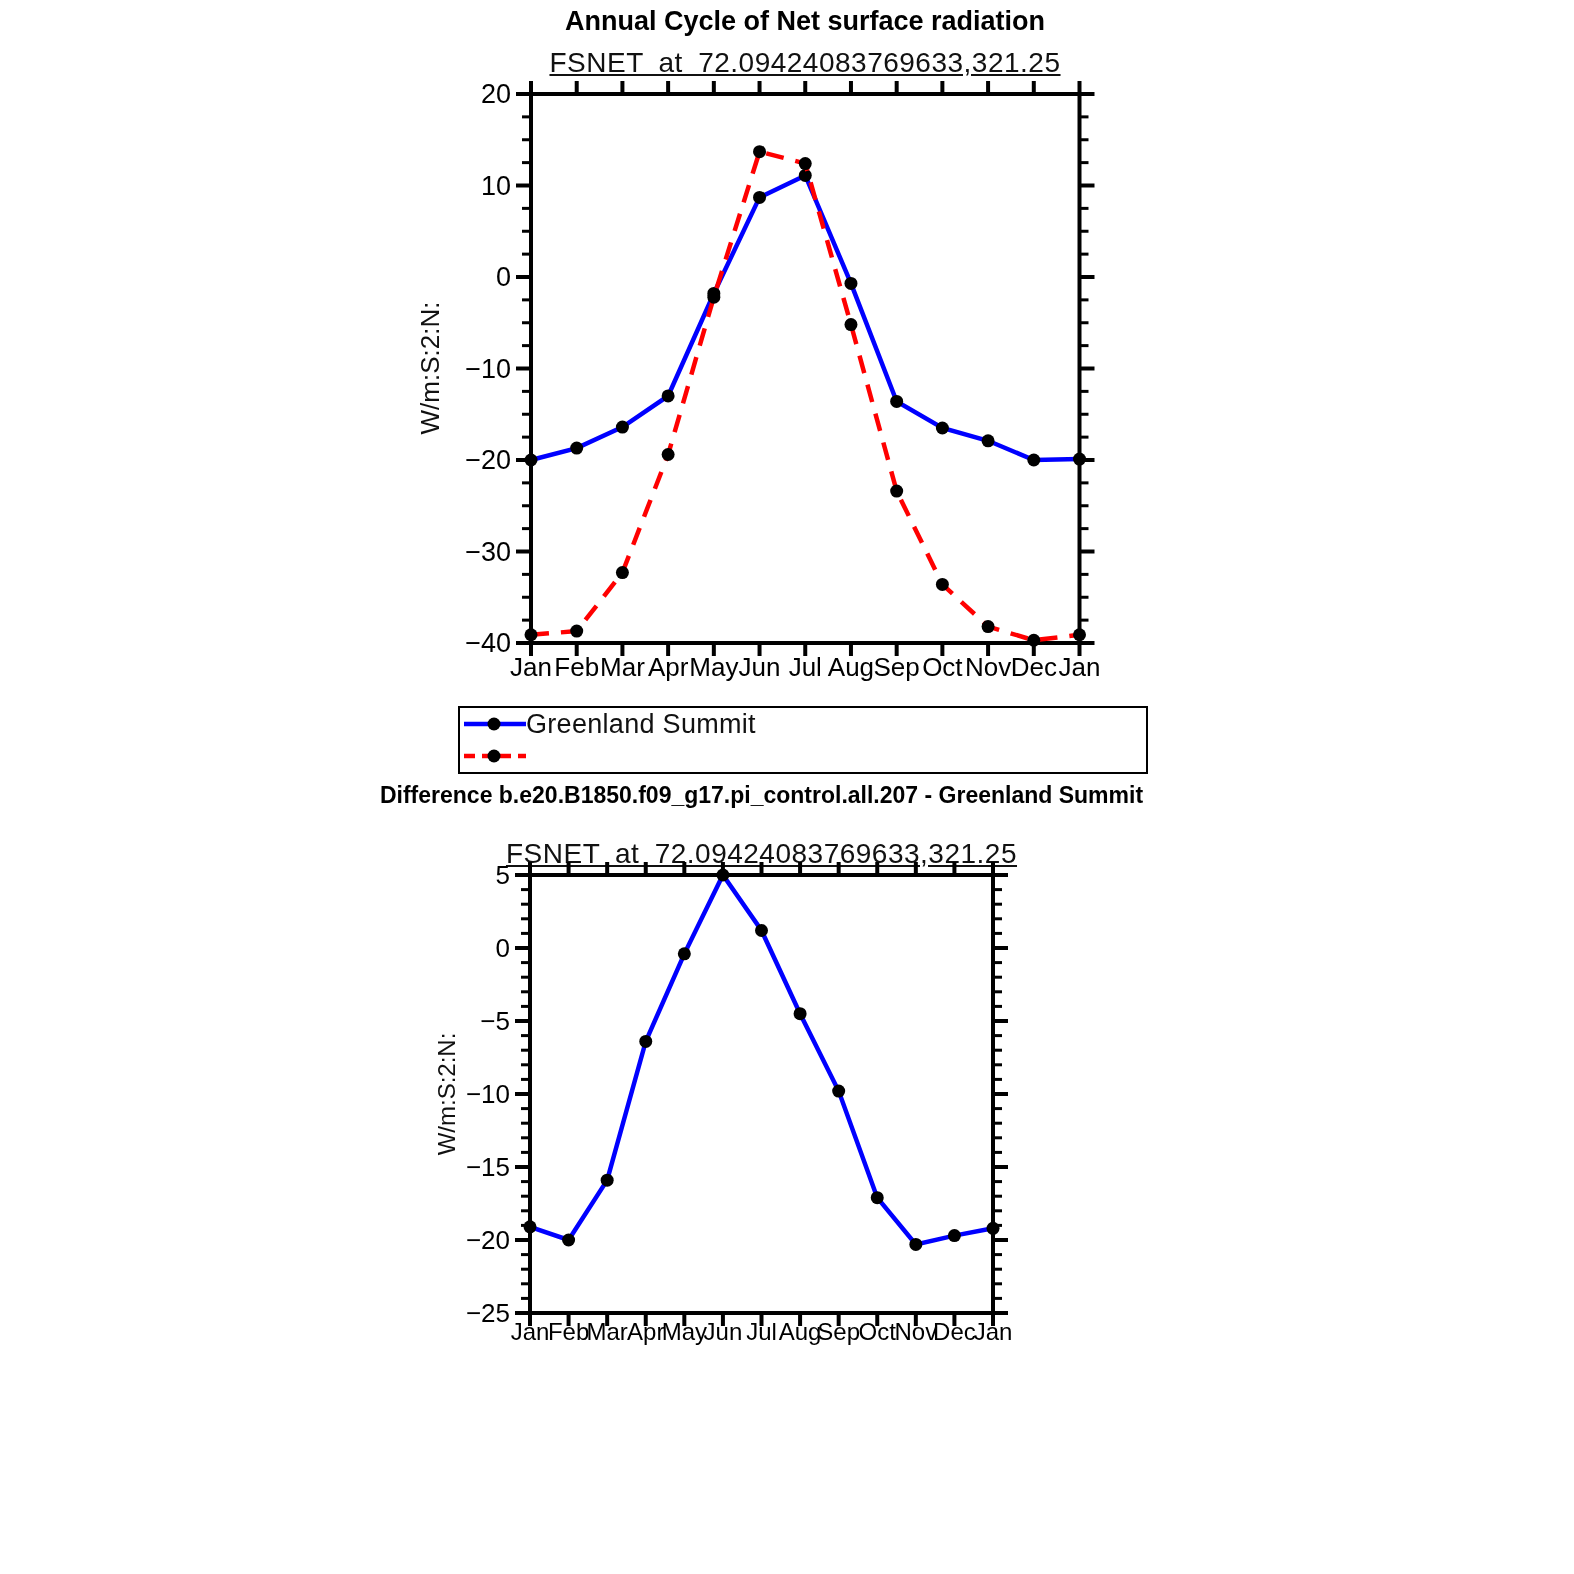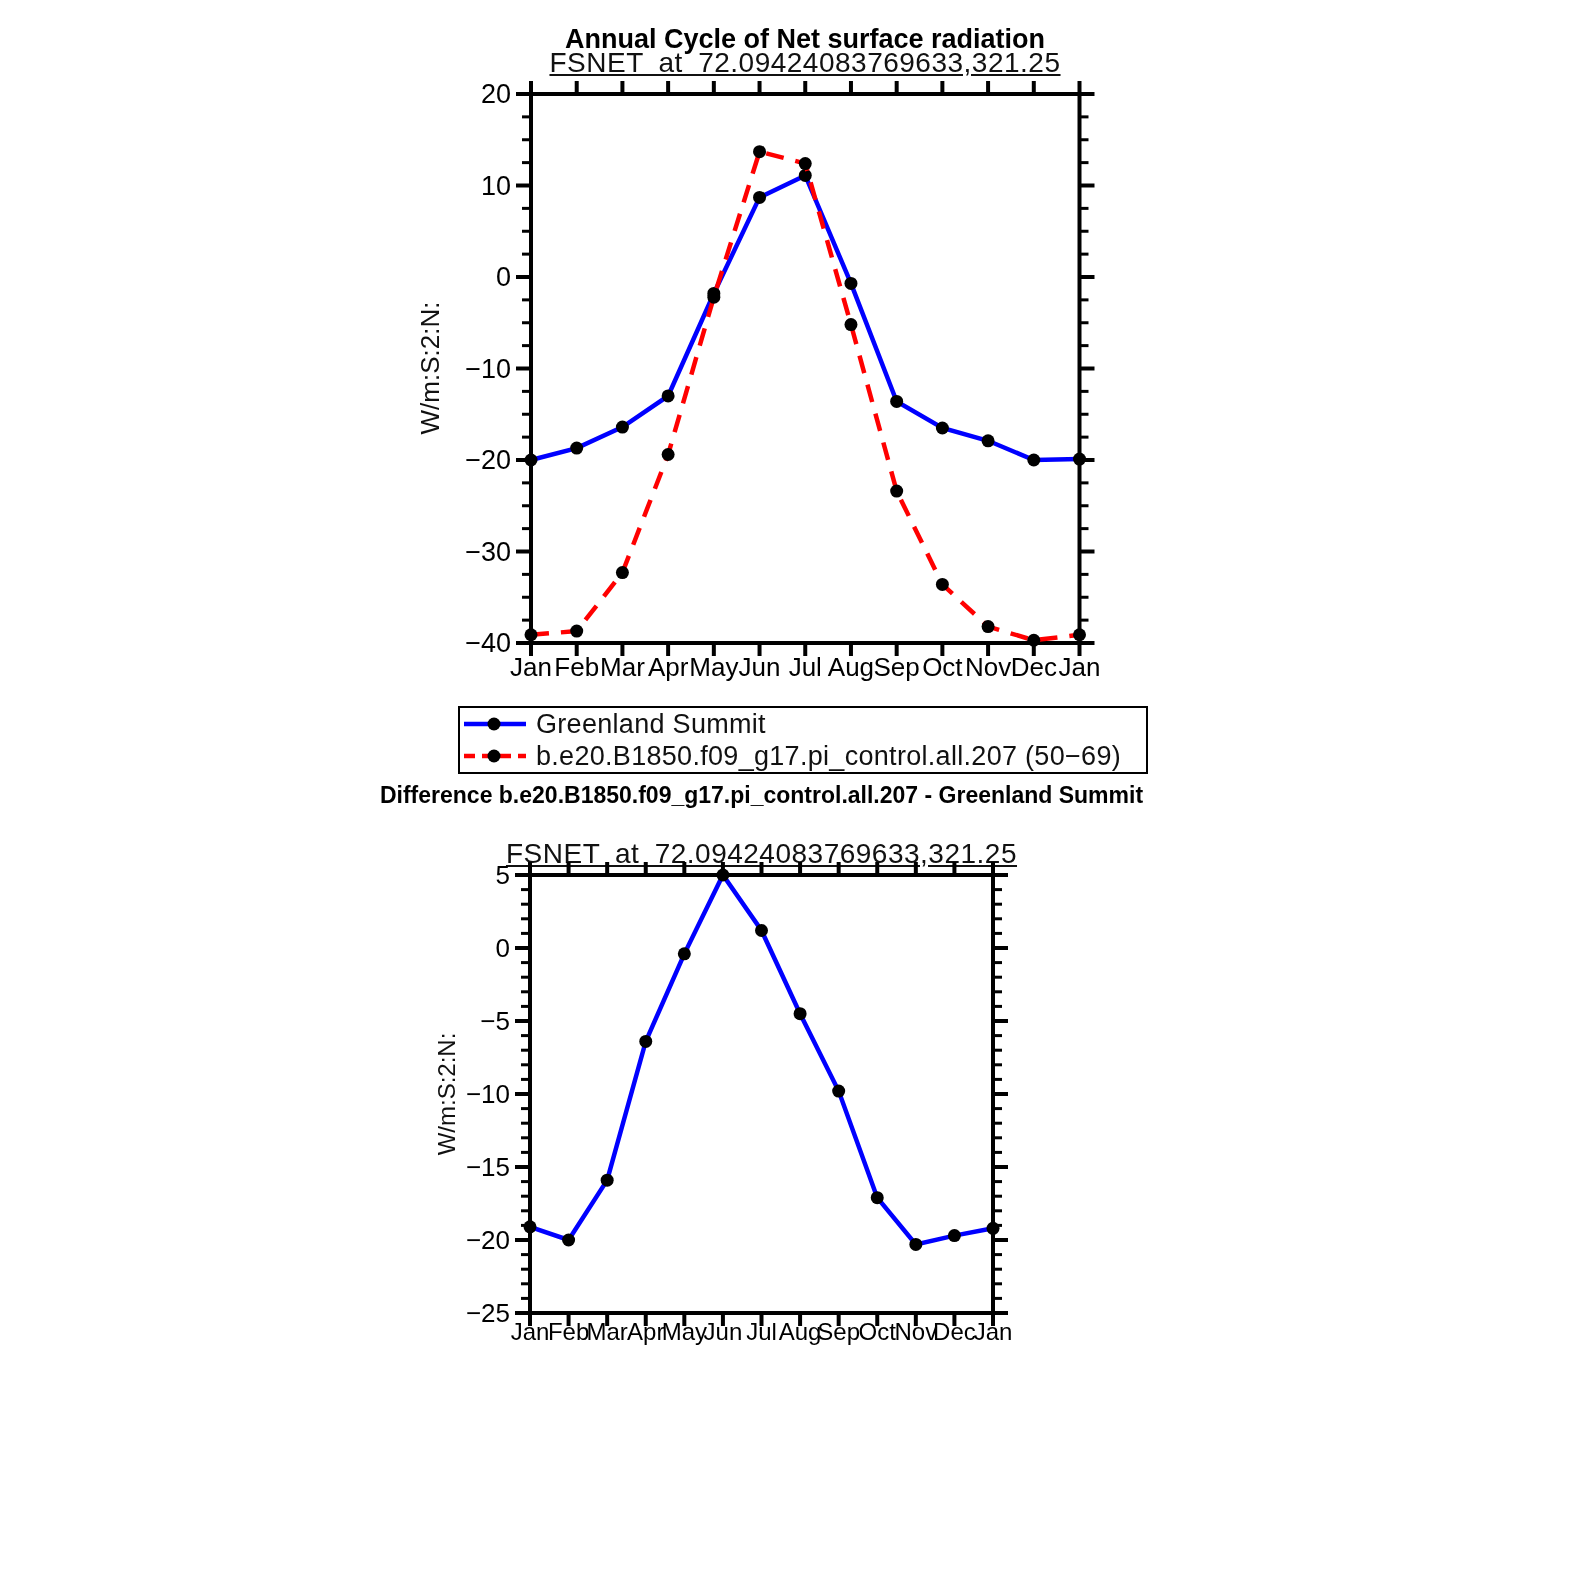--- a/index.html
+++ b/index.html
@@ -12,21 +12,21 @@
     font-family: "Liberation Sans", sans-serif;
     color: #000;
   }
   .abs { position: absolute; }
   .chart-title {
     font-weight: bold;
     text-align: center;
     white-space: nowrap;
     color: #000;
   }
-  #t1 { left: 405px; top: 24px;  width: 800px; font-size: 27px; }
+  #t1 { left: 405px; top: 6px;  width: 800px; font-size: 27px; }
   #t2 { left: 360px; top: 782px; width: 803px; font-size: 23px; }
   .chart-subtitle {
     text-align: center;
     white-space: nowrap;
     font-size: 28px;
     letter-spacing: 0.5px;
     word-spacing: 7px;
     color: #111;
     text-decoration: underline;
   }
@@ -49,21 +49,20 @@
     flex-direction: column;
     justify-content: center;
     padding-left: 4px;
     box-sizing: border-box;
   }
   .legend-row {
     display: flex;
     align-items: center;
     height: 33px;
     white-space: nowrap;
-    gap: 10px;
   }
   .legend-row .label {
     font-size: 27px;
     letter-spacing: 0.3px;
     color: #111;
   }
   .legend-sample { flex: 0 0 auto; }
 </style>
 </head>
 <body>
@@ -213,21 +212,20 @@
         <line x1="0" y1="8" x2="62" y2="8" stroke="#0000ff" stroke-width="4.5"></line>
         <circle cx="30" cy="8" r="6.5" fill="#000"></circle>
       </svg>
       <span class="label">Greenland Summit</span>
     </div>
     <div class="legend-row">
       <svg class="legend-sample" width="62" height="16" viewBox="0 0 62 16">
         <line x1="0" y1="8" x2="62" y2="8" stroke="#ff0000" stroke-width="4.5" stroke-dasharray="11 7"></line>
         <circle cx="30" cy="8" r="6.5" fill="#000"></circle>
       </svg>
-      <span class="label">b.e20.B1850.f09_g17.pi_control.all.207 (50−69)</span>
     </div>
   </div>
 
   <div id="t2" class="abs chart-title">Difference b.e20.B1850.f09_g17.pi_control.all.207 - Greenland Summit</div>
   <div id="s2" class="abs chart-subtitle">FSNET at 72.09424083769633,321.25</div>
   <div id="yl2" class="abs y-axis-title">W/m:S:2:N:</div>
   <svg id="plot2" class="plot" style="left:420px; top:845px;" width="640" height="510" viewBox="420 845 640 510">
       <g>
         <line x1="530" y1="862" x2="530" y2="875" stroke="#000000" stroke-width="4"></line>
         <line x1="530" y1="1313" x2="530" y2="1326" stroke="#000000" stroke-width="4"></line>

